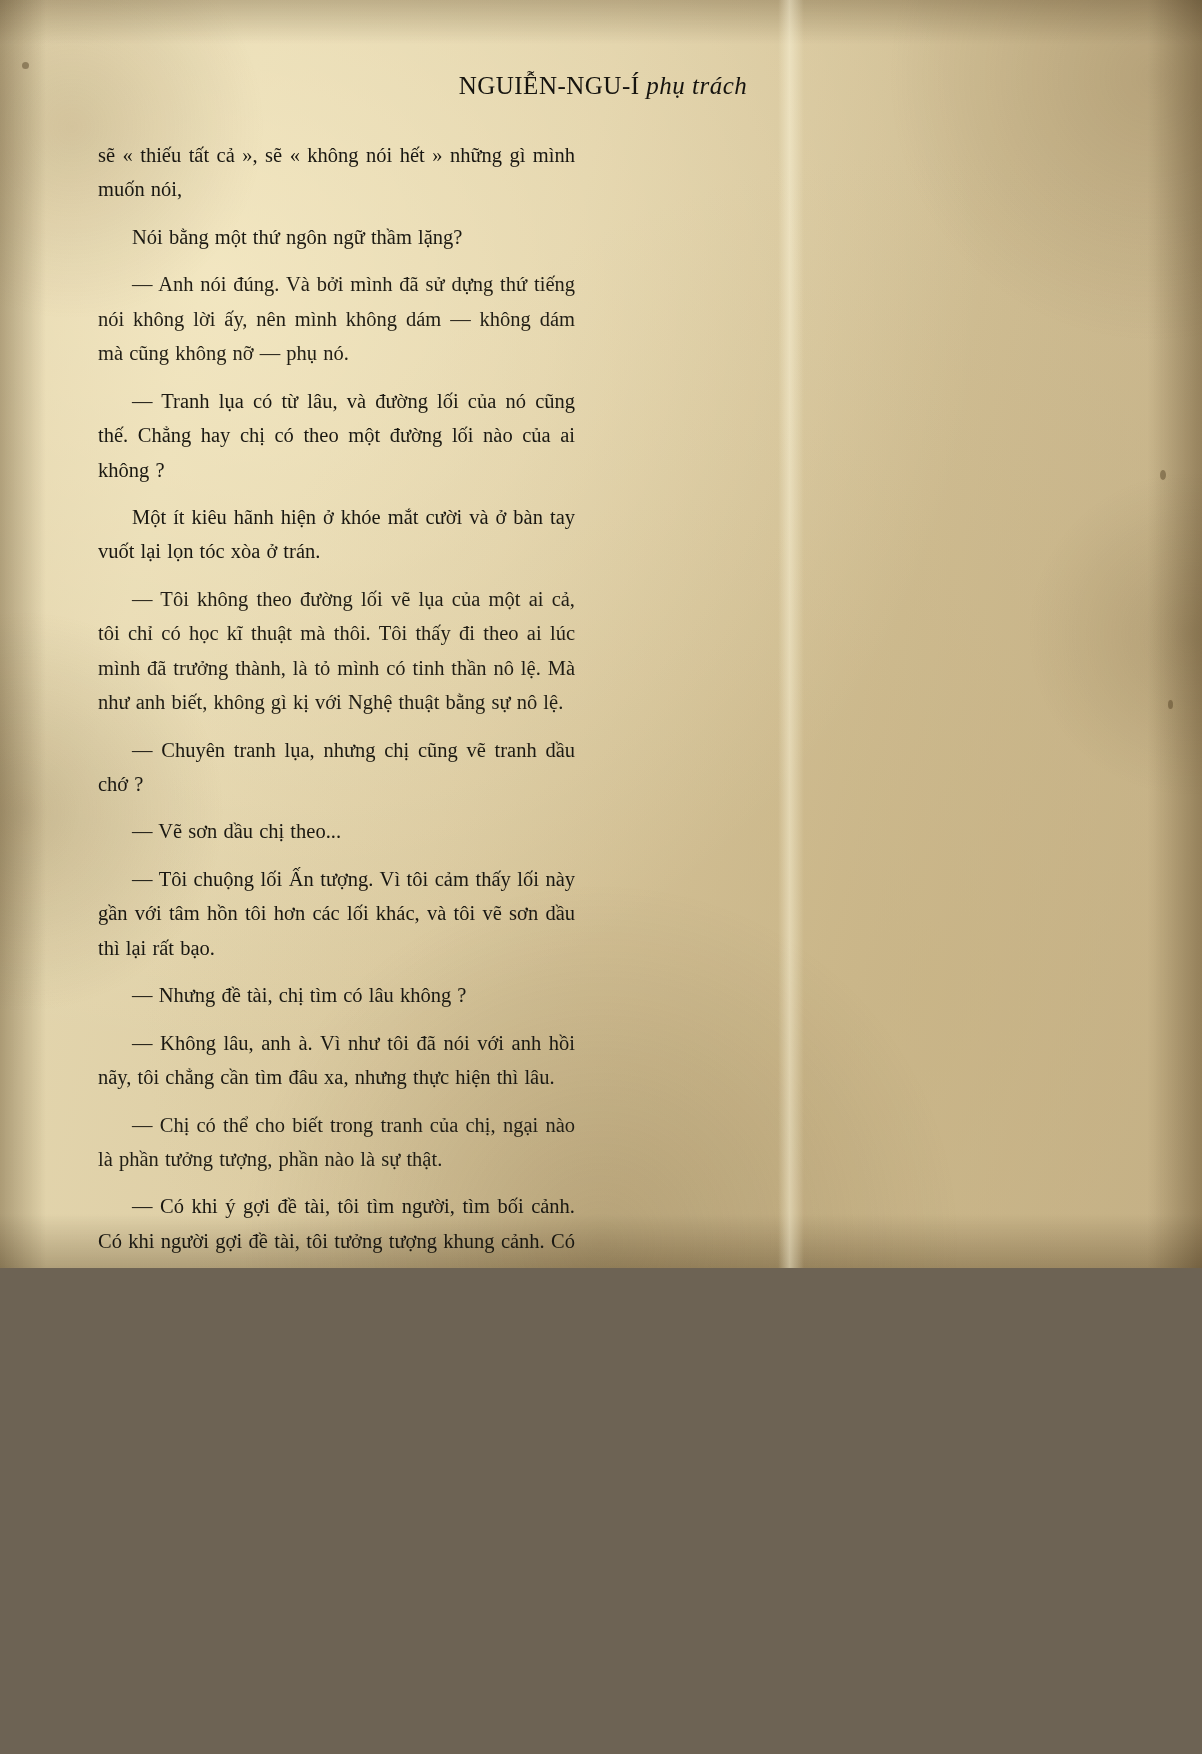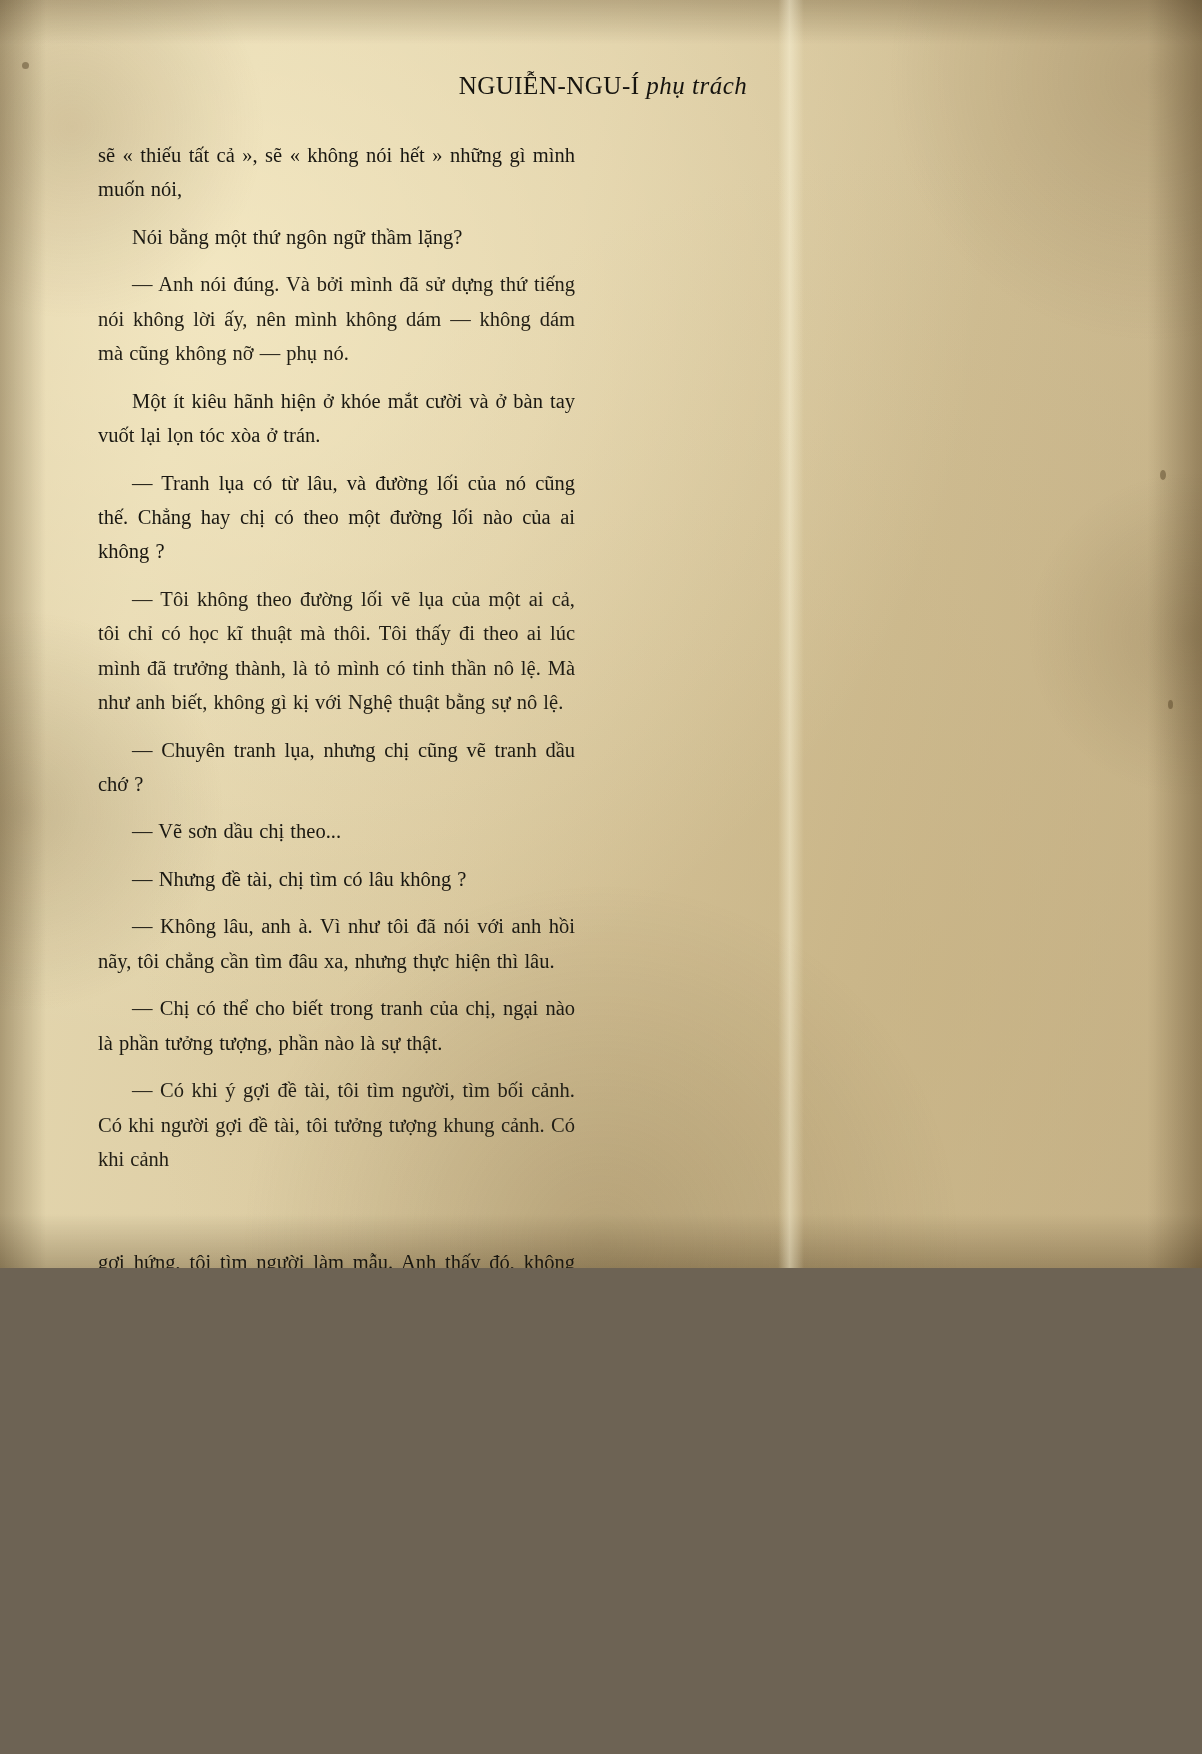--- a/index.html
+++ b/index.html
@@ -157,25 +157,26 @@
       <span class="rh-name">NGUIỄN-NGU-Í</span>
       <span class="rh-role">phụ trách</span>
     </div>
 
     <div class="columns">
 
       <div class="col">
         <p class="para noindent">sẽ « thiếu tất cả », sẽ « không nói hết » những gì mình muốn nói,</p>
         <p class="para">Nói bằng một thứ ngôn ngữ thầm lặng?</p>
         <p class="para dash">— Anh nói đúng. Và bởi mình đã sử dựng thứ tiếng nói không lời ấy, nên mình không dám — không dám mà cũng không nỡ — phụ nó.</p>
+        <p class="para dash">— Tranh lụa có từ lâu, và đường lối của nó cũng thế. Chẳng hay chị có theo một đường lối nào của ai không ?</p>
         <p class="para">Một ít kiêu hãnh hiện ở khóe mắt cười và ở bàn tay vuốt lại lọn tóc xòa ở trán.</p>
-        <p class="para dash">— Tranh lụa có từ lâu, và đường lối của nó cũng thế. Chẳng hay chị có theo một đường lối nào của ai không ?</p>
         <p class="para dash">— Tôi không theo đường lối vẽ lụa của một ai cả, tôi chỉ có học kĩ thuật mà thôi. Tôi thấy đi theo ai lúc mình đã trưởng thành, là tỏ mình có tinh thần nô lệ. Mà như anh biết, không gì kị với Nghệ thuật bằng sự nô lệ.</p>
         <p class="para dash">— Chuyên tranh lụa, nhưng chị cũng vẽ tranh dầu chớ ?</p>
         <p class="para dash">— Vẽ sơn dầu chị theo...</p>
+        <p class="para dash">— Tôi chuộng lối Ấn tượng. Vì tôi cảm thấy lối này gần với tâm hồn tôi hơn các lối khác, và tôi vẽ sơn dầu thì lại rất bạo.</p>
         <p class="para dash">— Nhưng đề tài, chị tìm có lâu không ?</p>
         <p class="para dash">— Không lâu, anh à. Vì như tôi đã nói với anh hồi nãy, tôi chẳng cần tìm đâu xa, nhưng thực hiện thì lâu.</p>
         <p class="para dash">— Chị có thể cho biết trong tranh của chị, ngại nào là phần tưởng tượng, phần nào là sự thật.</p>
         <p class="para dash">— Có khi ý gợi đề tài, tôi tìm người, tìm bối cảnh. Có khi người gợi đề tài, tôi tưởng tượng khung cảnh. Có khi cảnh</p>
       </div>
 
       <div class="col">
         <p class="para noindent">gợi hứng, tôi tìm người làm mẫu. Anh thấy đó, không thể nào trả lời dứt khoát câu anh hỏi.</p>
         <p class="para dash">— Nhưng về người, có khi nào chị tưởng tượng ra không ?</p>
         <p class="para dash">— Cái đó thì không. Cần có người mẫu, để vẽ cho cân đối, cho sống động.</p>

